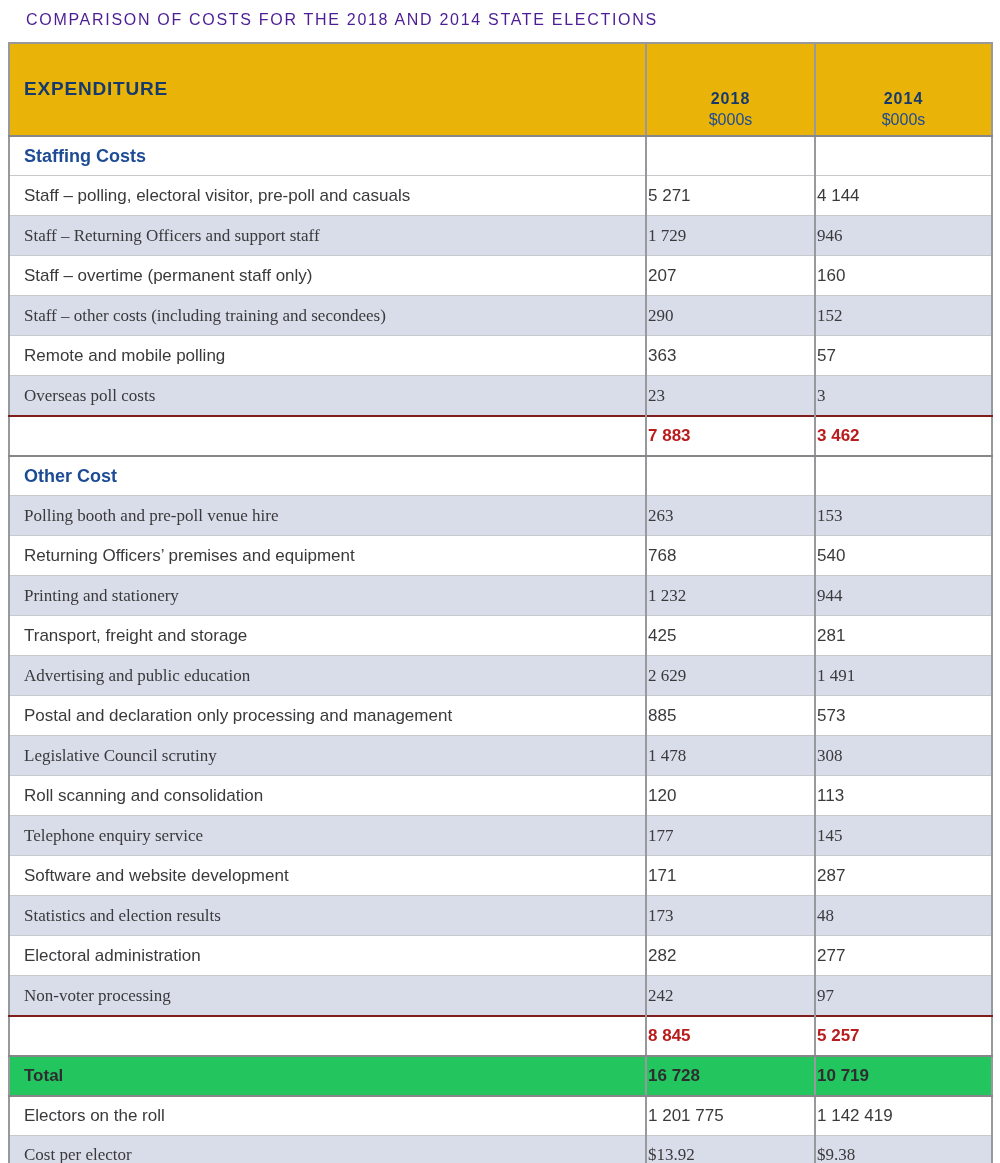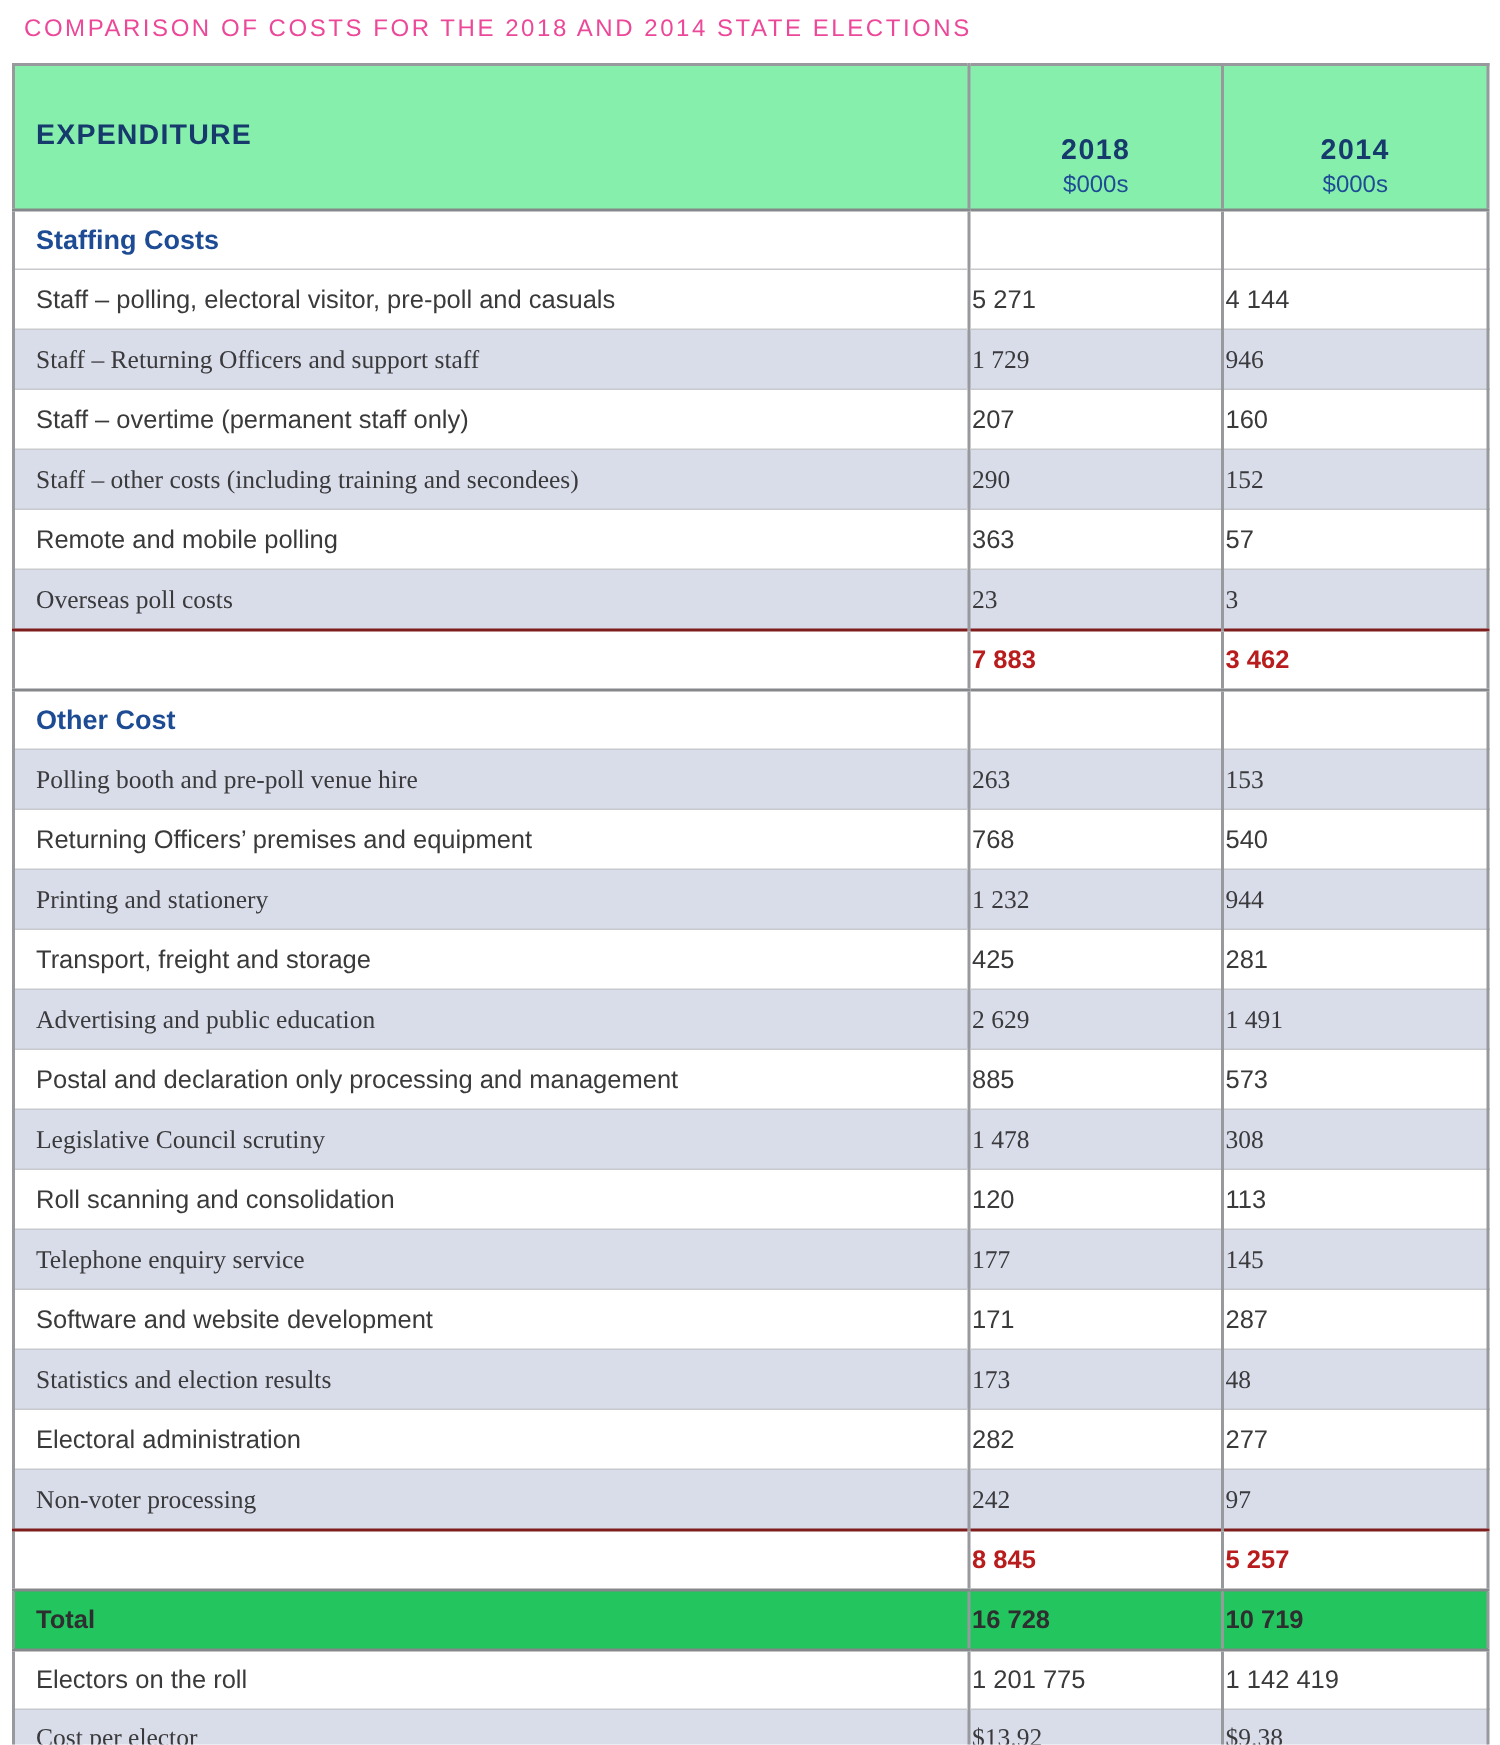--- a/index.html
+++ b/index.html
@@ -9,25 +9,25 @@
     font-family: "Liberation Sans", sans-serif;
   }
   .page {
     width: 1000px;
     height: 1163px;
     box-sizing: border-box;
     padding: 8px;
     background: #ffffff;
   }
   .doc-title {
-    color: #ec4899;
+    color: #4c1d95;
     font-size: 16px;
     font-weight: 400;
     letter-spacing: 1.7px;
-    margin: 3px 0 13px 8px;
+    margin: 3px 0 13px 18px;
     text-transform: uppercase;
   }
   table.cost-table {
     width: 983px;
     table-layout: fixed;
     border-collapse: collapse;
     border: 2px solid #97999d;
     border-bottom: 3px solid #7e8083;
   }
   col.c-label { width: 637px; }
@@ -38,36 +38,36 @@
     box-sizing: border-box;
     font-size: 17px;
     color: #3a3a3c;
     vertical-align: middle;
   }
   th + th, td + td {
     border-left: 2px solid #97999d;
   }
 
   thead th {
-    background: #86efac;
+    background: #eab308;
     height: 66px;
     border-bottom: 2px solid #85878a;
   }
   th.expenditure {
     text-align: left;
     padding-left: 14px;
     font-size: 19px;
     font-weight: bold;
     color: #173a6d;
     letter-spacing: 0.8px;
   }
   th.year-col { text-align: center; padding: 6px 0; }
   .year-num {
     display: block;
-    font-size: 19px;
+    font-size: 16px;
     font-weight: bold;
     color: #173a6d;
     letter-spacing: 1px;
     line-height: 1.3;
     margin-top: 39px;
   }
   .year-unit {
     display: block;
     font-size: 16px;
     font-weight: 400;

